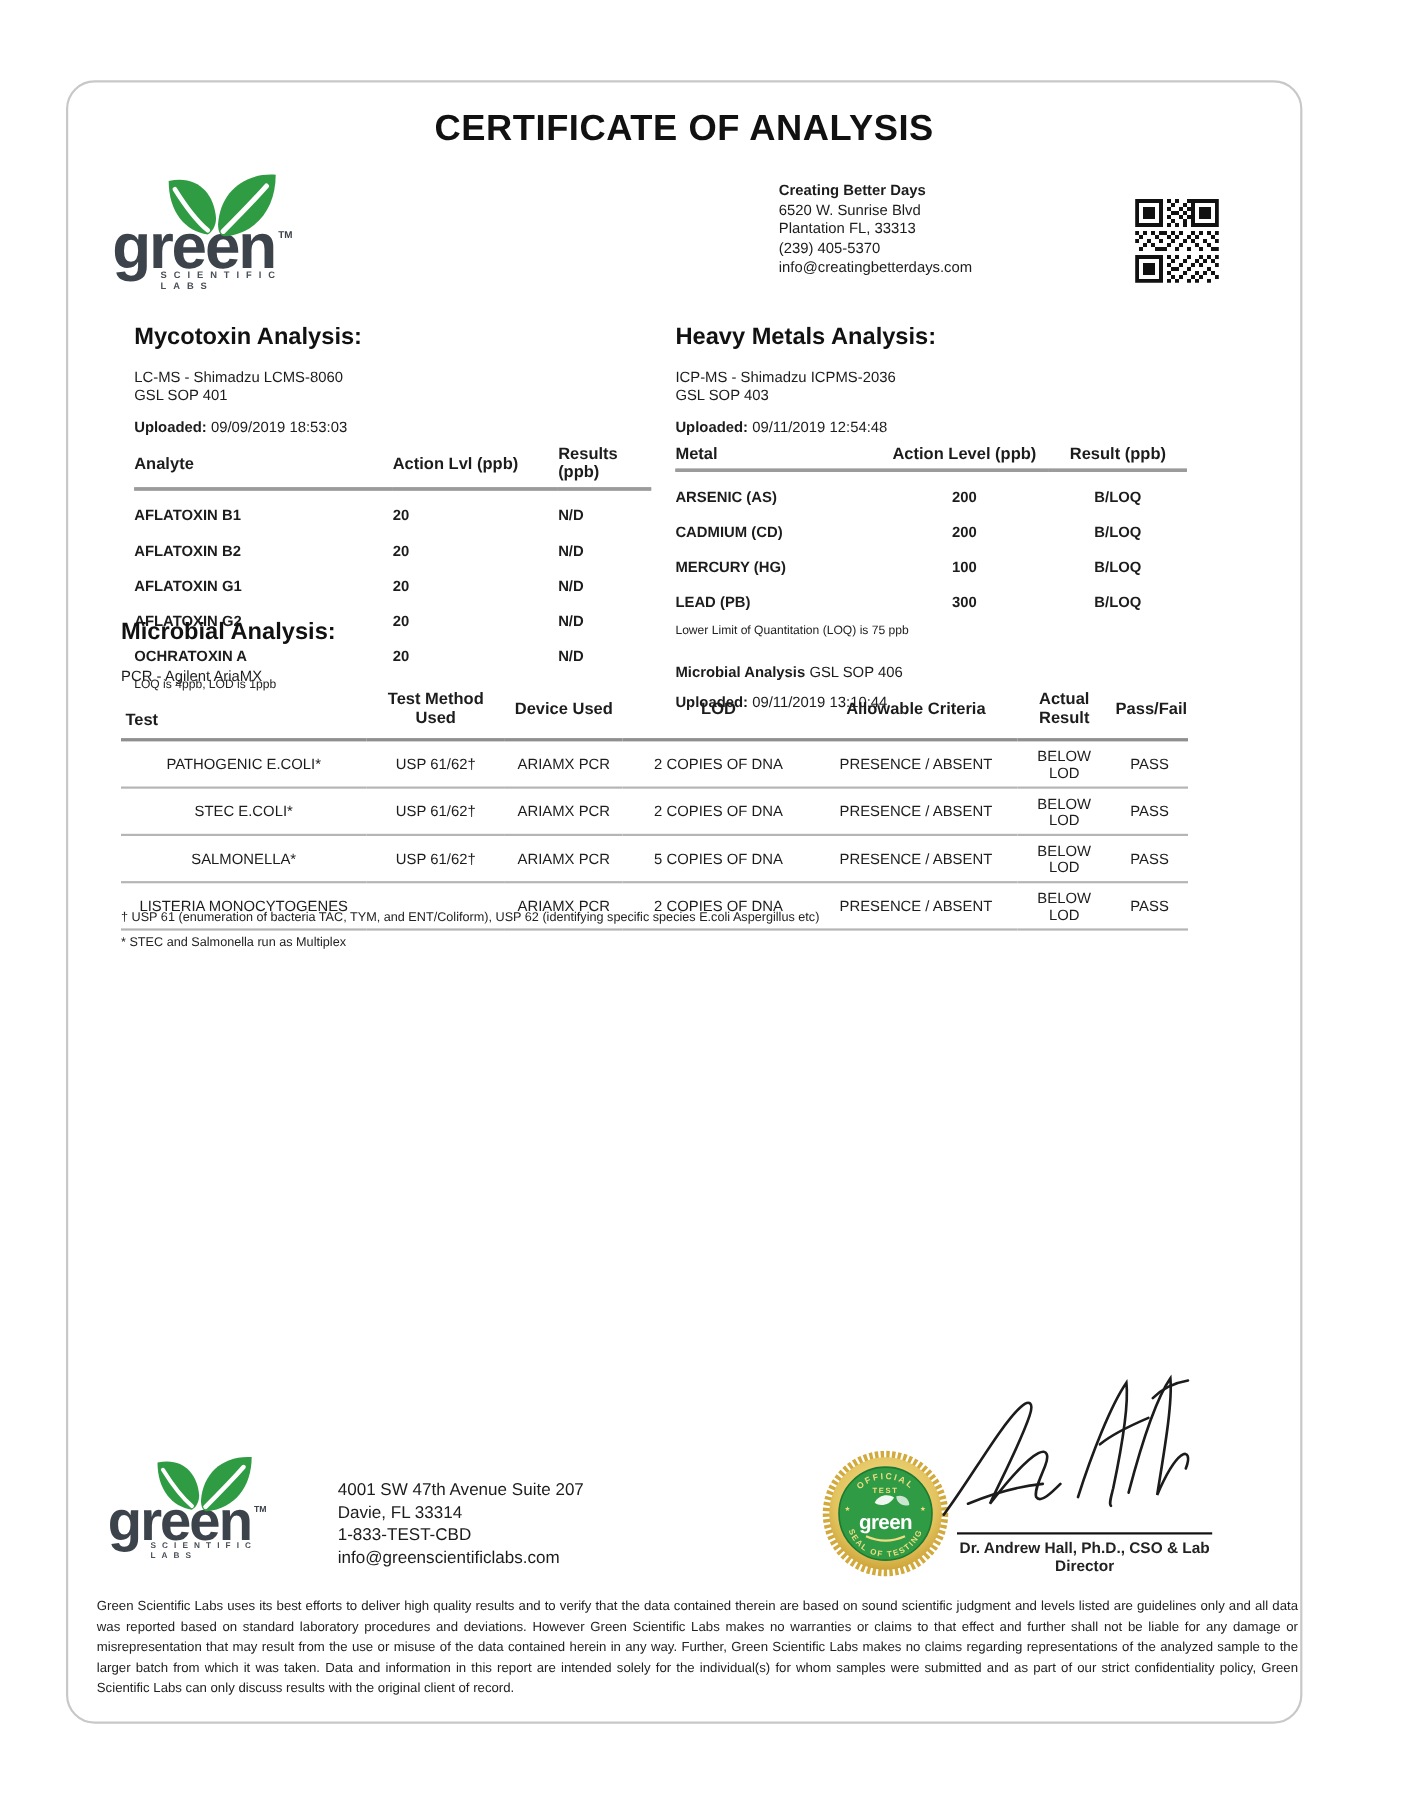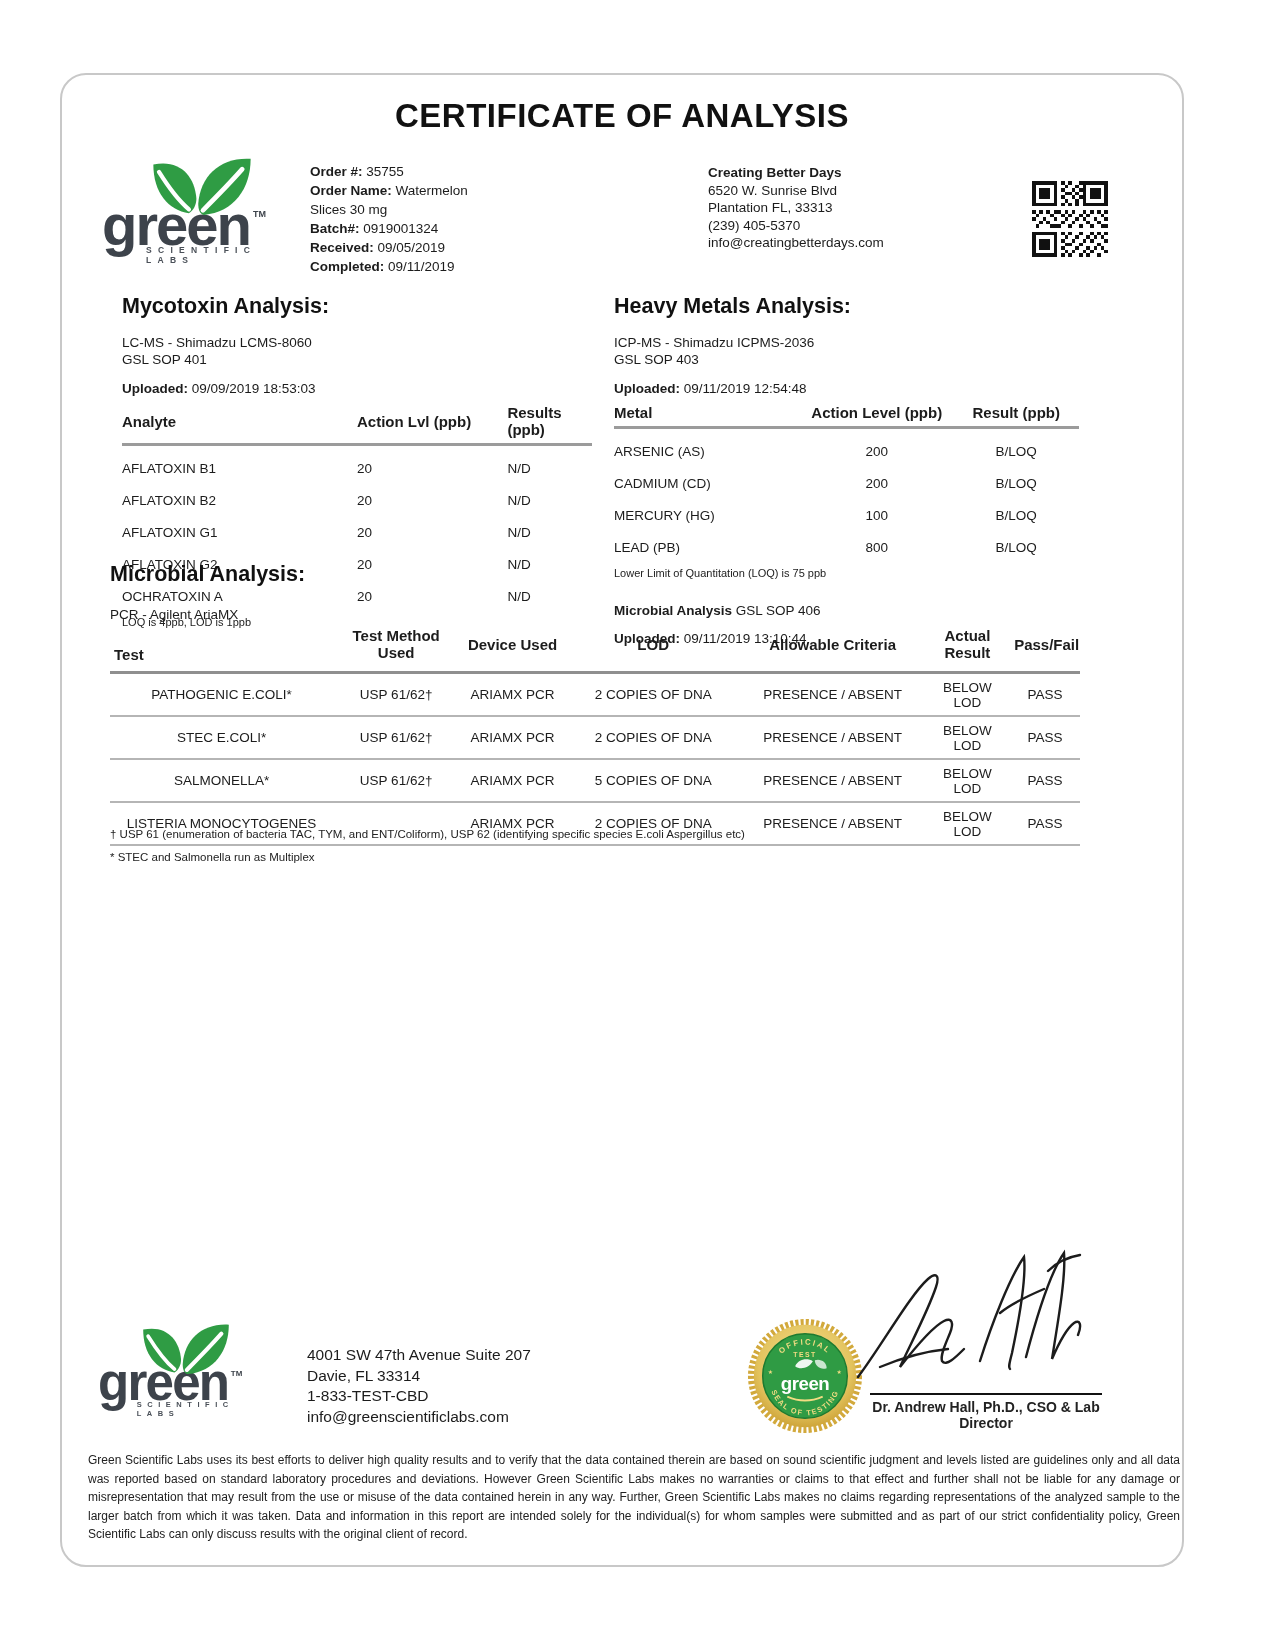--- a/index.html
+++ b/index.html
@@ -28,21 +28,21 @@
   .uploaded{margin-top:13px;font-size:13.5px;}
   .small-note{margin-top:10px;font-size:11px;color:#222;}
   .sec-myco{left:122px;top:279px;width:470px;}
   .sec-hm{left:614px;top:279px;width:465px;}
   .sop-line{margin-top:24px;font-size:13.5px;}
   .uploaded2{margin-top:13px;font-size:13.5px;}
 
   table{border-collapse:collapse;table-layout:fixed;}
   .mini-table{width:100%;margin-top:6px;font-size:13.5px;}
   .mini-table th{font-size:15px;font-weight:bold;text-align:left;padding:2px 0 5px;border-bottom:3px solid #9b9b9b;}
-  .mini-table td{padding:15px 0 2px;}
+  .mini-table td{padding:15px 0 2px;font-weight:bold;}
   .mini-table .c{text-align:center;}
 
   .micro-heading{position:absolute;left:110px;top:547px;font-size:21.5px;font-weight:bold;margin:0;color:#111;}
   .pcr-line{position:absolute;left:110px;top:592px;font-size:13.5px;}
   .micro-table{position:absolute;left:110px;top:602px;width:970px;font-size:13.5px;}
   .micro-table th{font-size:15px;font-weight:bold;text-align:center;vertical-align:middle;height:46px;border-bottom:3px solid #8f8f8f;padding:0 4px;}
   .micro-table th.first{text-align:left;vertical-align:bottom;padding-bottom:8px;}
   .micro-table td{height:37px;text-align:center;vertical-align:middle;border-bottom:2px solid #b5b5b5;padding:2px 4px;line-height:15px;}
   .micro-table td.first{text-align:center;}
   .footnotes{position:absolute;left:110px;top:808px;font-size:11.5px;line-height:23px;color:#222;}
@@ -75,27 +75,20 @@
         </g>
       </defs>
       <use href="#leafPair"></use>
     </svg>
     <div class="word-row">
       <span class="word">green</span><span class="tm">TM</span>
     </div>
     <div class="tagline">SCIENTIFIC LABS</div>
   </div>
 
-  <div class="order-block">
-    <b>Order #:</b> <span>35755</span><br>
-    <b>Order Name:</b> <span>Watermelon Slices 30 mg</span><br>
-    <b>Batch#:</b> <span>0919001324</span><br>
-    <b>Received:</b> <span>09/05/2019</span><br>
-    <b>Completed:</b> <span>09/11/2019</span>
-  </div>
 
   <div class="client-block">
     <b>Creating Better Days</b><br>
     <span>6520 W. Sunrise Blvd</span><br>
     <span>Plantation FL, 33313</span><br>
     <span>(239) 405-5370</span><br>
     <span>info@creatingbetterdays.com</span>
   </div>
 
   <svg class="qr" width="76" height="76" viewBox="0 0 21 21" shape-rendering="crispEdges">
@@ -196,21 +189,21 @@
             <td class="c">200</td>
             <td class="c">B/LOQ</td>
           </tr>
         <tr>
             <td>MERCURY (HG)</td>
             <td class="c">100</td>
             <td class="c">B/LOQ</td>
           </tr>
         <tr>
             <td>LEAD (PB)</td>
-            <td class="c">800</td>
+            <td class="c">300</td>
             <td class="c">B/LOQ</td>
           </tr>
       </tbody>
     </table>
     <div class="small-note">Lower Limit of Quantitation (LOQ) is 75 ppb</div>
     <div class="sop-line"><b>Microbial Analysis</b> <span>GSL SOP 406</span></div>
     <div class="uploaded2"><b>Uploaded:</b> <span>09/11/2019 13:10:44</span></div>
   </div>
 
   <h2 class="micro-heading">Microbial Analysis:</h2>

